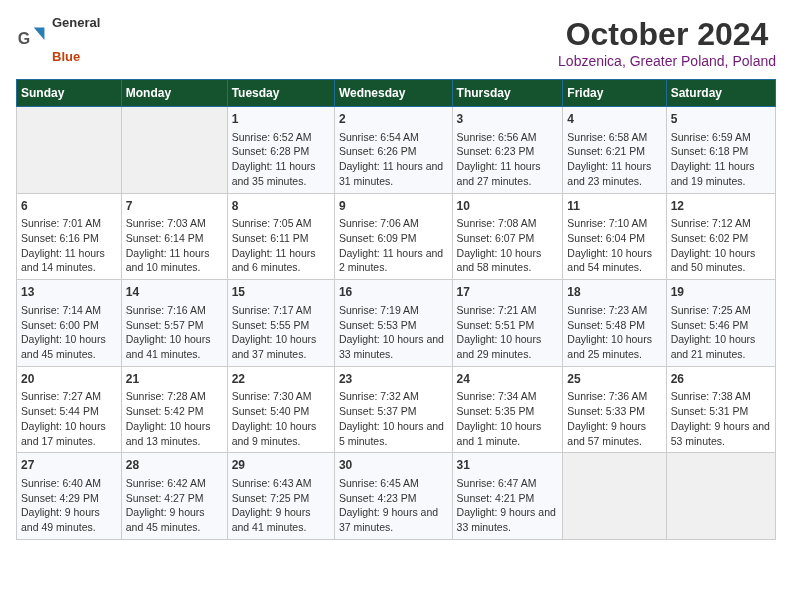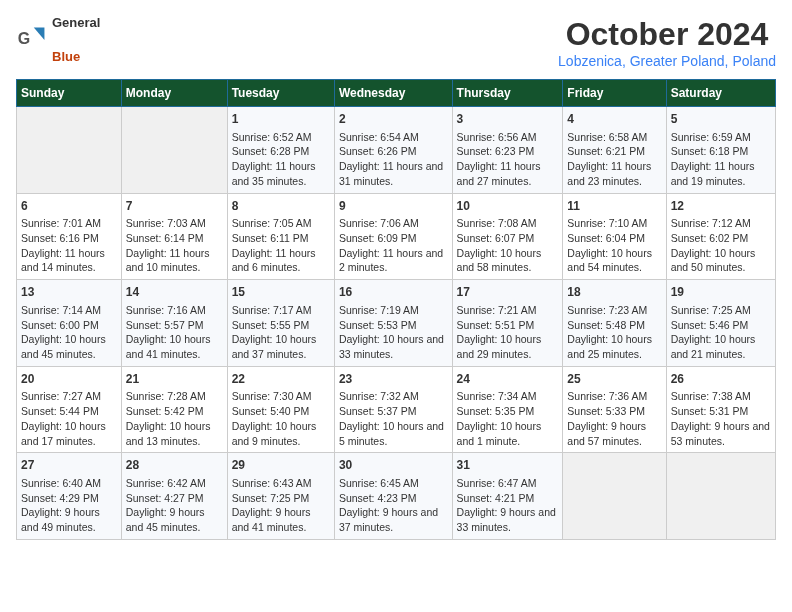--- a/index.html
+++ b/index.html
@@ -37,21 +37,21 @@
     .title-block {
       text-align: center;
     }
     .month-title {
       font-size: 32px;
       font-weight: bold;
       color: #333;
     }
     .location-title {
       font-size: 14px;
-      color: #3b82f6;
+      color: #701a75;
     }
     table {
       width: 100%;
       border-collapse: collapse;
       font-size: 11px;
     }
     thead tr th {
       background-color: #14532d;
       color: #fff;
       padding: 6px 4px;

